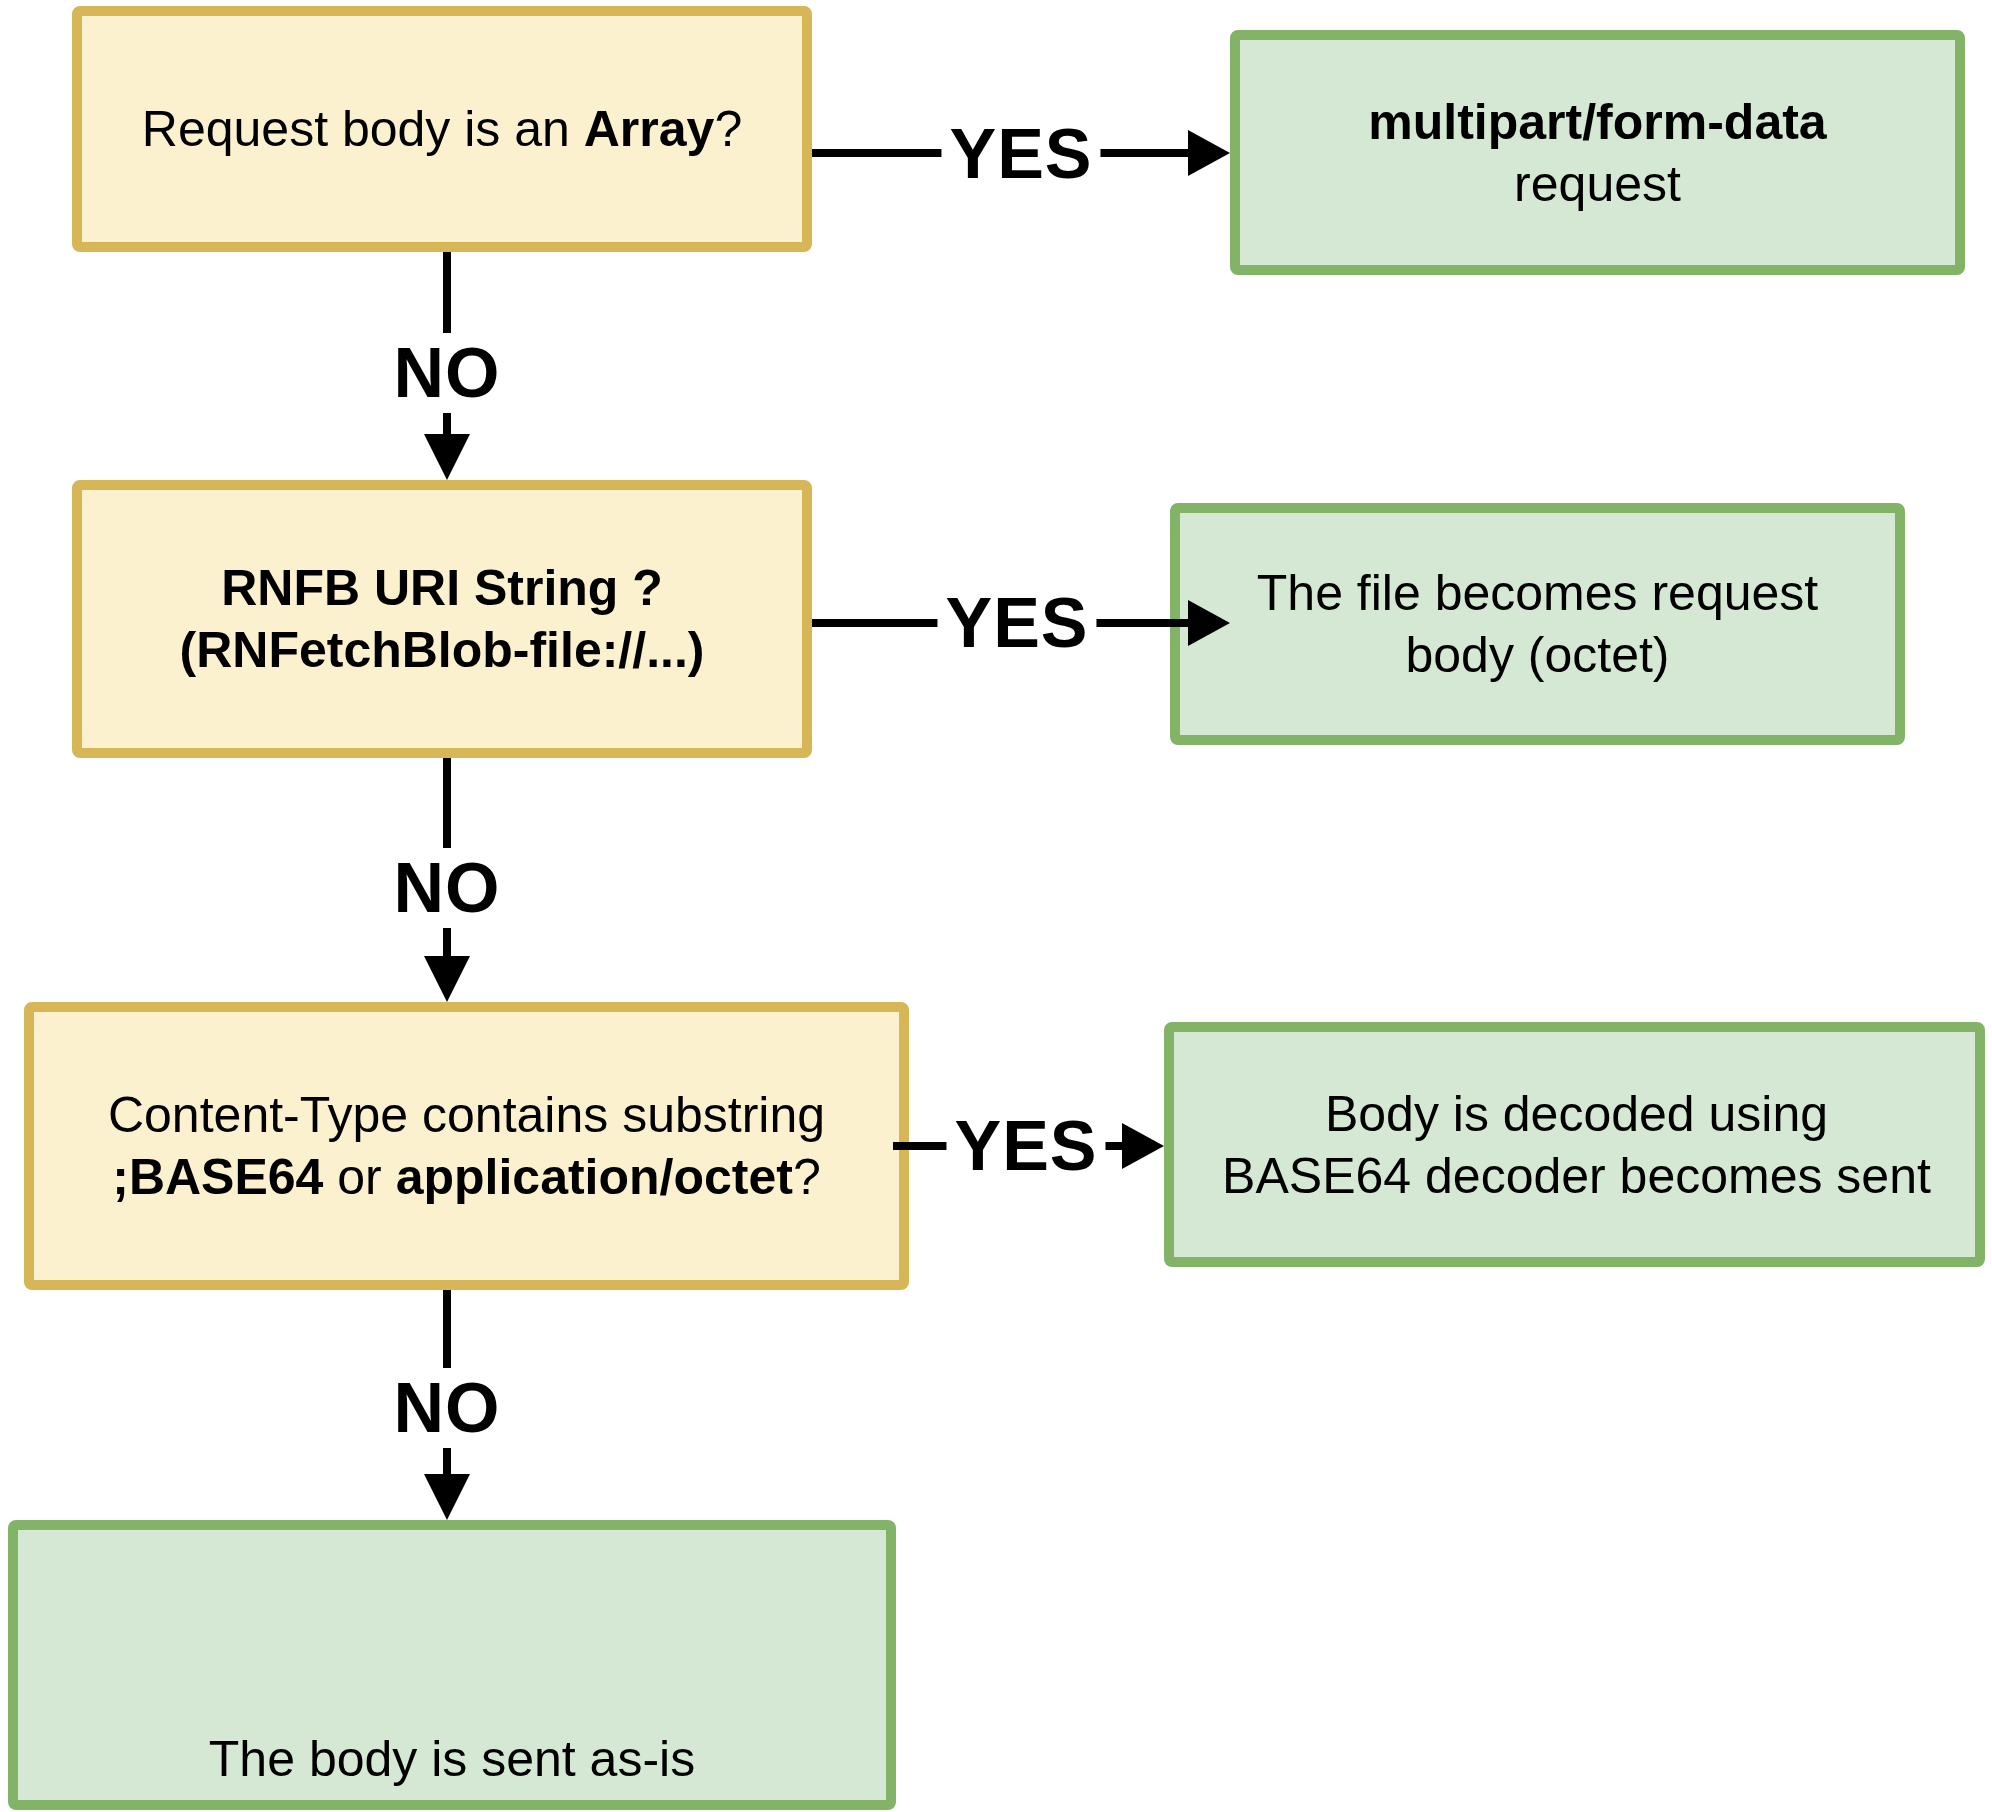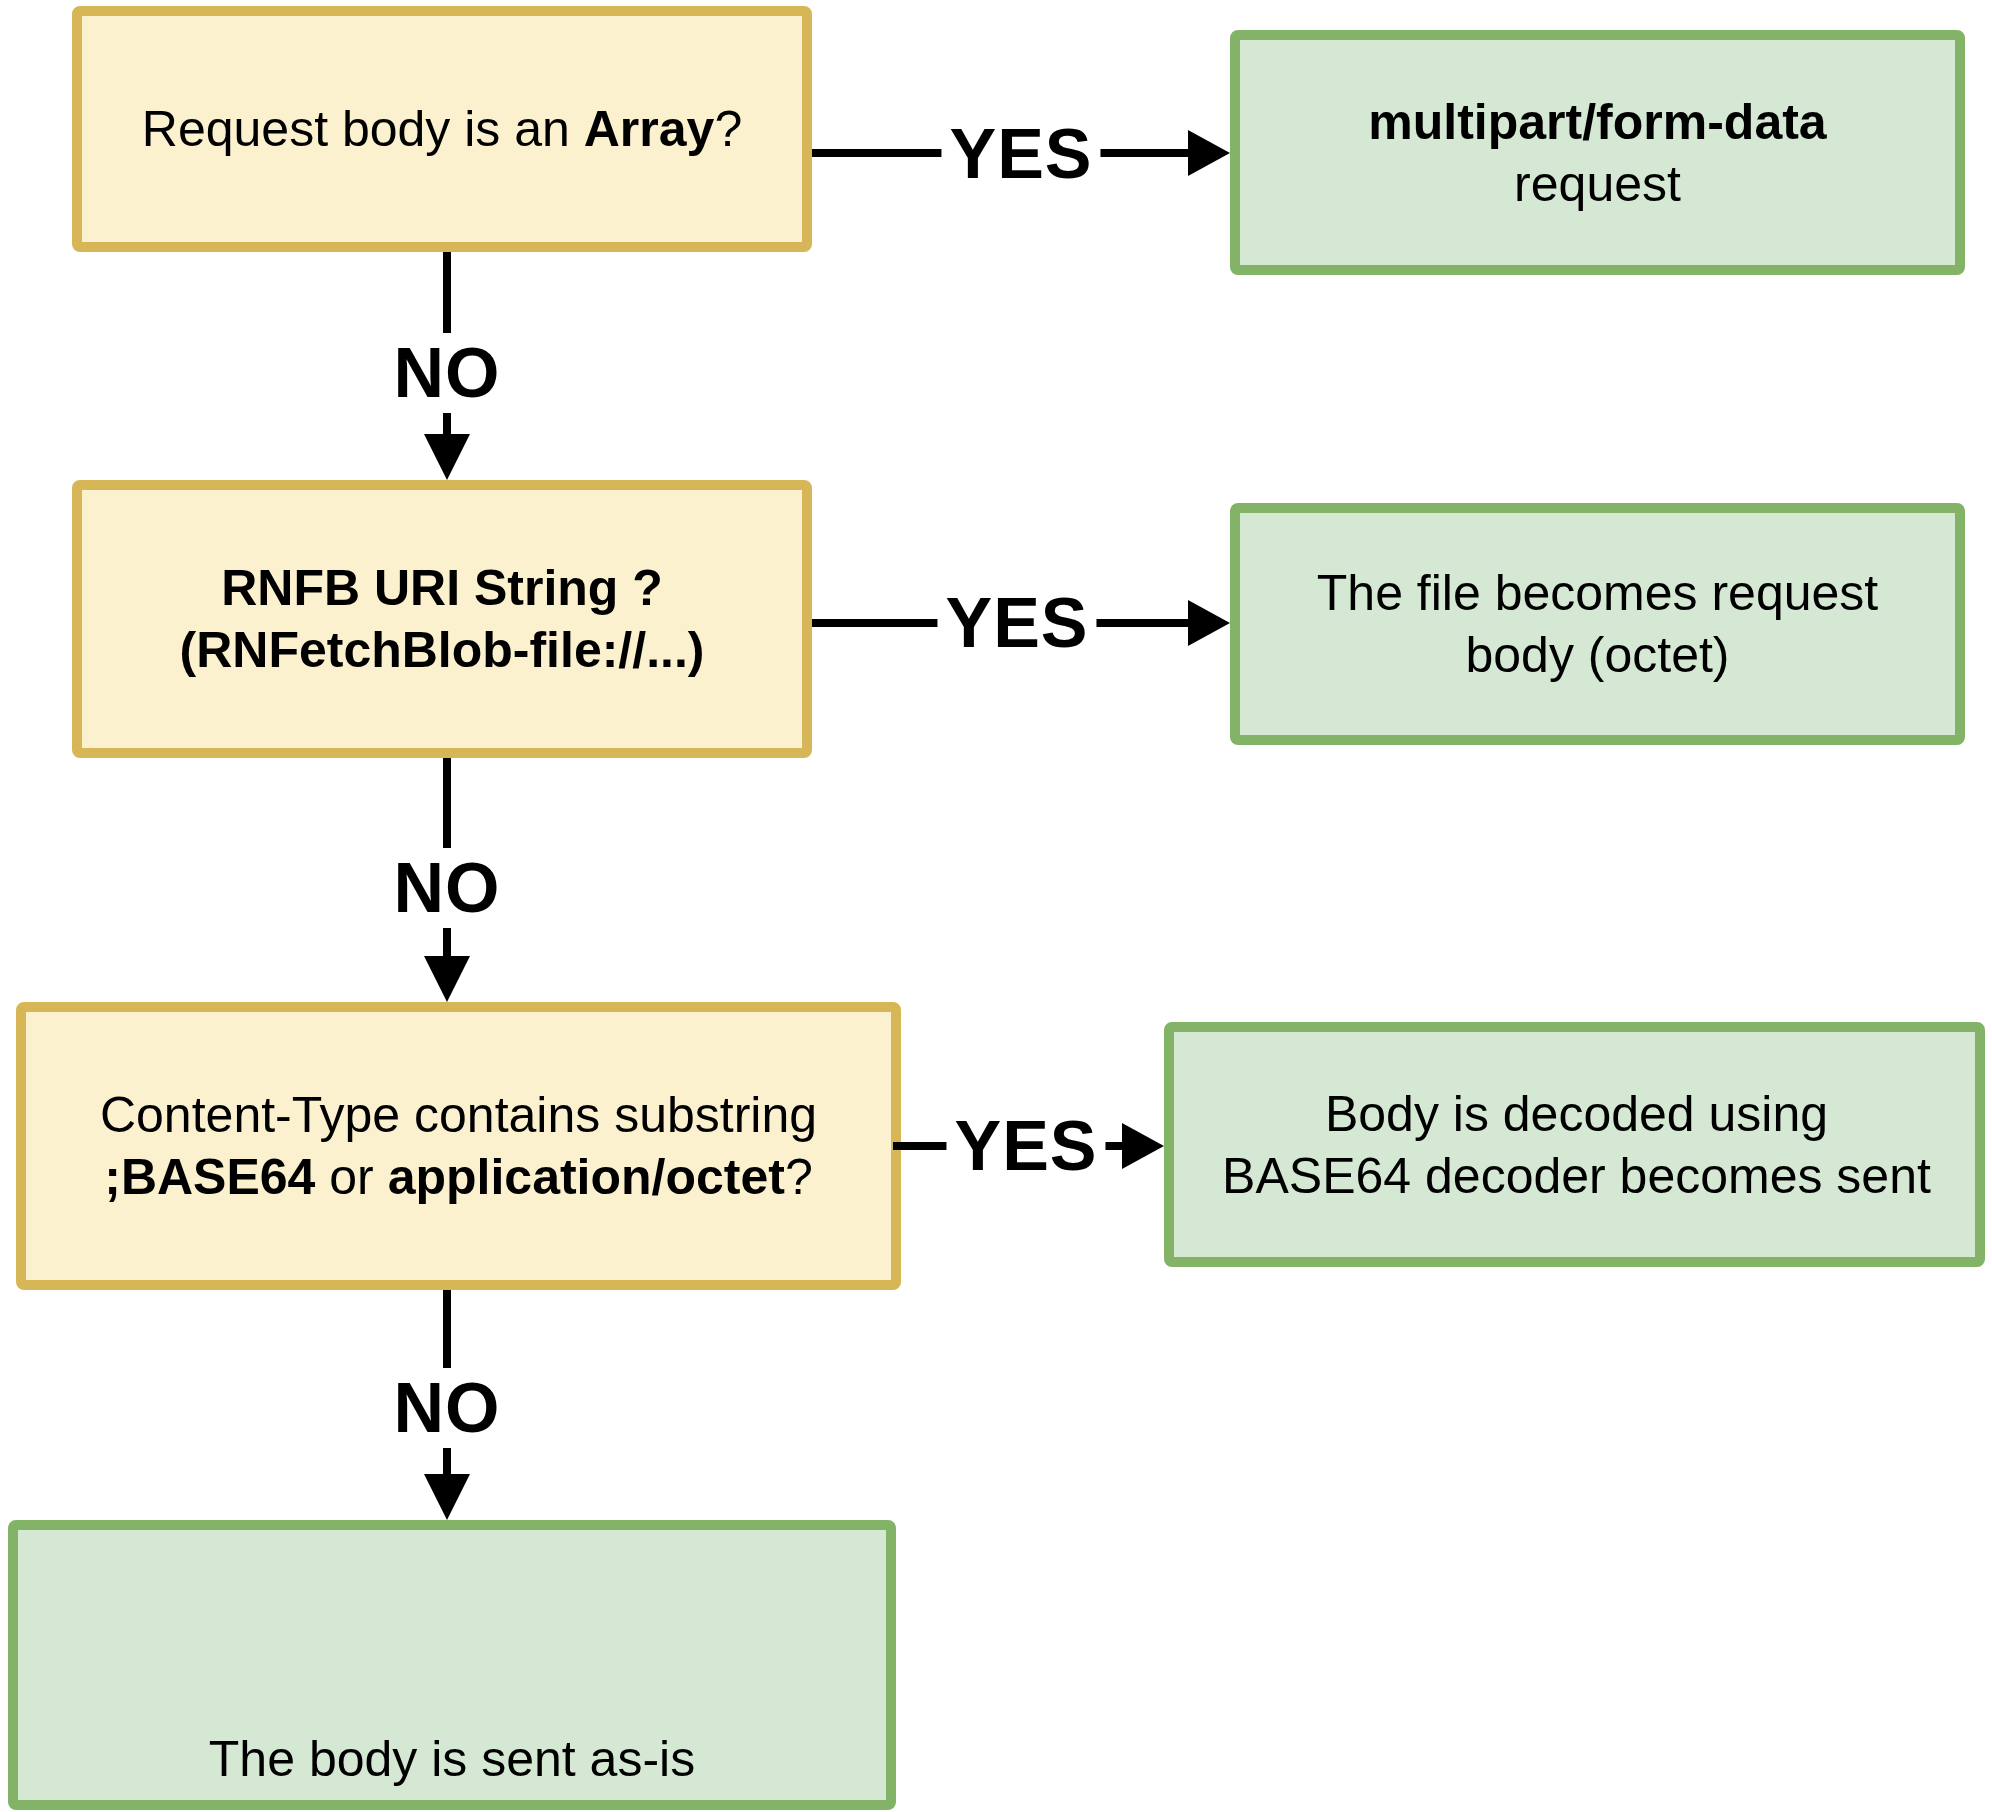--- a/index.html
+++ b/index.html
@@ -41,22 +41,22 @@
   .node.result {
     background: var(--green-fill);
     border: 10px solid var(--green-border);
   }
   .node b, .node .bold { font-weight: bold; }
 
   
   #box-q-array     { left: 72px;   top: 6px;    width: 740px; height: 246px; }
   #box-r-multipart { left: 1230px; top: 30px;   width: 735px; height: 245px; }
   #box-q-rnfb      { left: 72px;   top: 480px;  width: 740px; height: 278px; }
-  #box-r-file      { left: 1230px; top: 503px;  width: 735px; height: 242px; }
-  #box-q-base64    { left: 16px;    top: 1002px; width: 885px; height: 288px; }
+  #box-r-file      { left: 1170px; top: 503px;  width: 735px; height: 242px; }
+  #box-q-base64    { left: 24px;    top: 1002px; width: 885px; height: 288px; }
   #box-r-decoded   { left: 1164px; top: 1022px; width: 821px; height: 245px; padding-left: 24px; }
   #box-r-asis      { left: 8px;    top: 1520px; width: 888px; height: 290px; justify-content: flex-end; }
 
   
   .edge-line-h {
     position: absolute;
     height: 8px;
     background: var(--arrow-color);
   }
   .edge-line-v {

